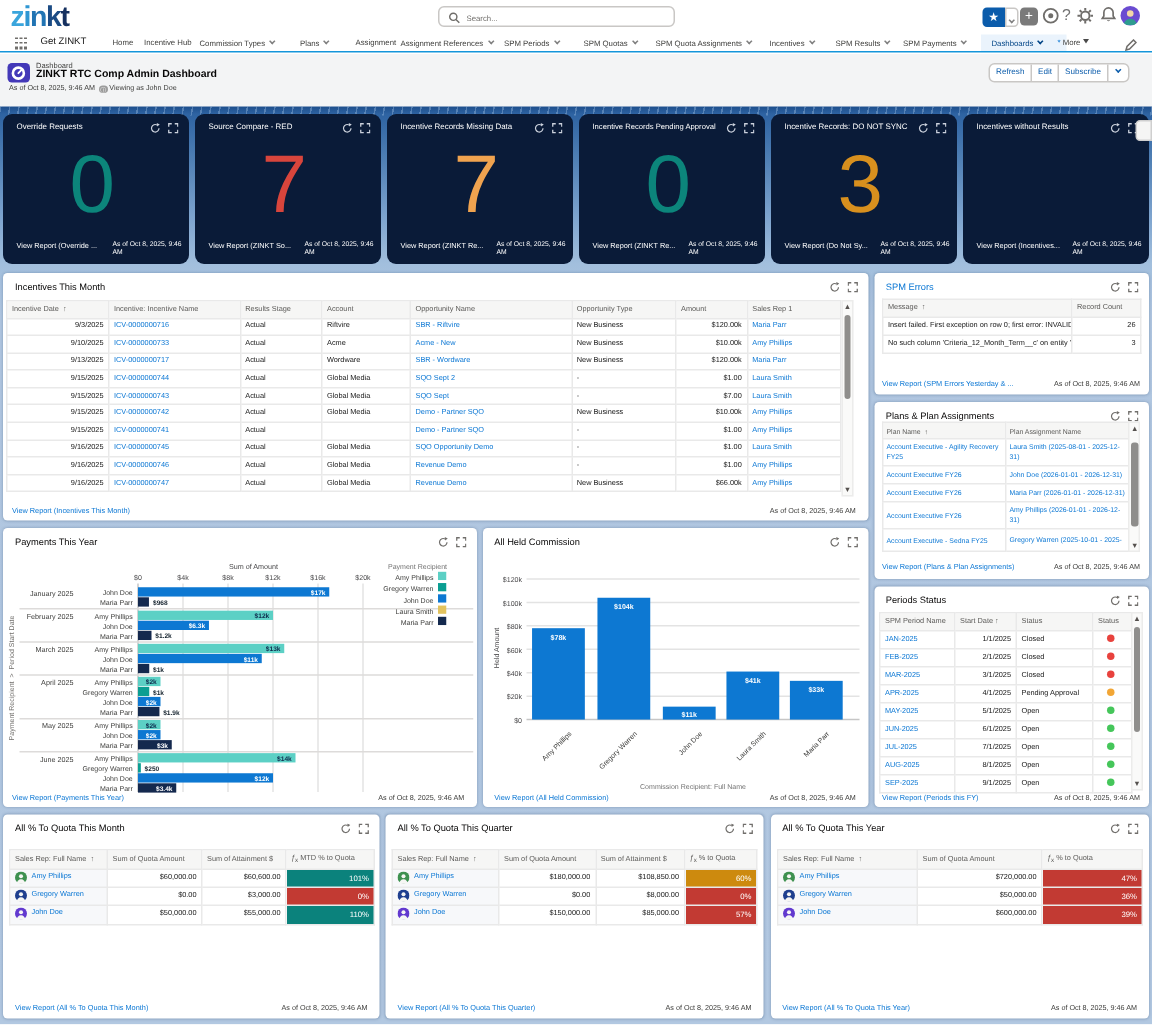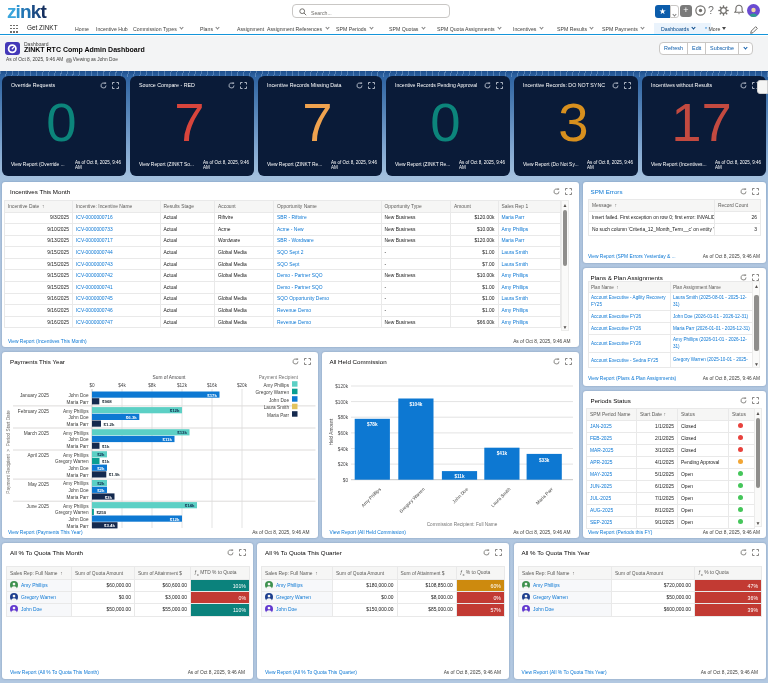--- a/index.html
+++ b/index.html
@@ -206,21 +206,20 @@
       <div class="kt">Incentives without Results</div>
       <div class="picons">
 <svg width="7" height="7" viewBox="0 0 14 14">
           <path d="M12 7A5 5 0 1 1 9.5 2.7" fill="none" stroke="#ccd2dd" stroke-width="1.6"></path>
           <path d="M9 0l4 2-3.4 2.6z" fill="#ccd2dd"></path>
         </svg>
 <svg width="7" height="7" viewBox="0 0 14 14">
           <path d="M1 5V1h4M9 1h4v4M13 9v4H9M5 13H1V9" stroke="#ccd2dd" stroke-width="1.7" fill="none"></path>
         </svg>
       </div>
-<div class="num" style="color:#c34a40">17</div>
       <div class="kvr">View Report (Incentives...</div>
       <div class="kas">As of Oct 8, 2025, 9:46 AM</div>
     </div>
 
 <div class="panel" style="left:2px;top:181.5px;width:576.5px;height:165.5px">
 <div class="ptitle">Incentives This Month</div>
 <div class="picons">
         <svg width="7" height="7" viewBox="0 0 14 14">
           <path d="M12 7A5 5 0 1 1 9.5 2.7" fill="none" stroke="#706e6b" stroke-width="1.6"></path>
           <path d="M9 0l4 2-3.4 2.6z" fill="#706e6b"></path>

